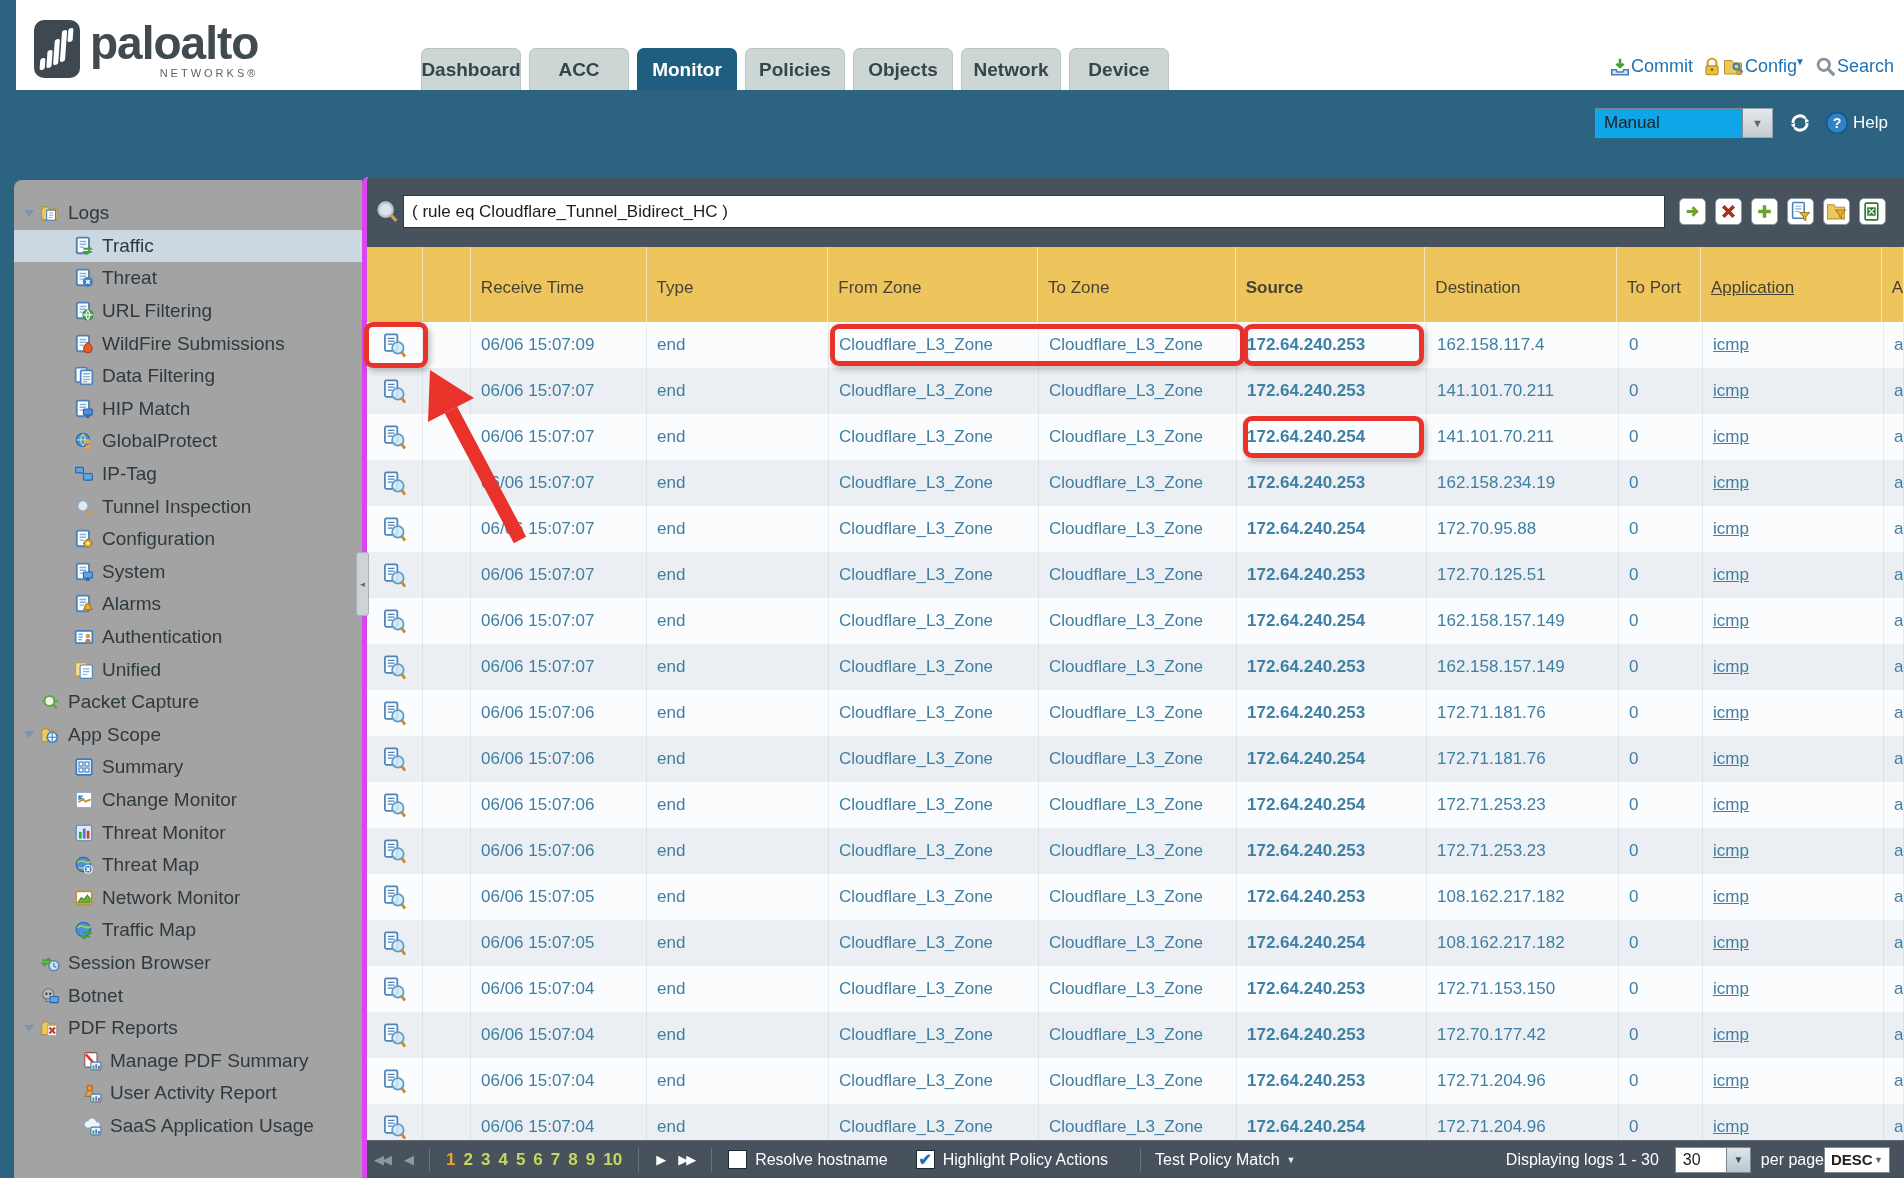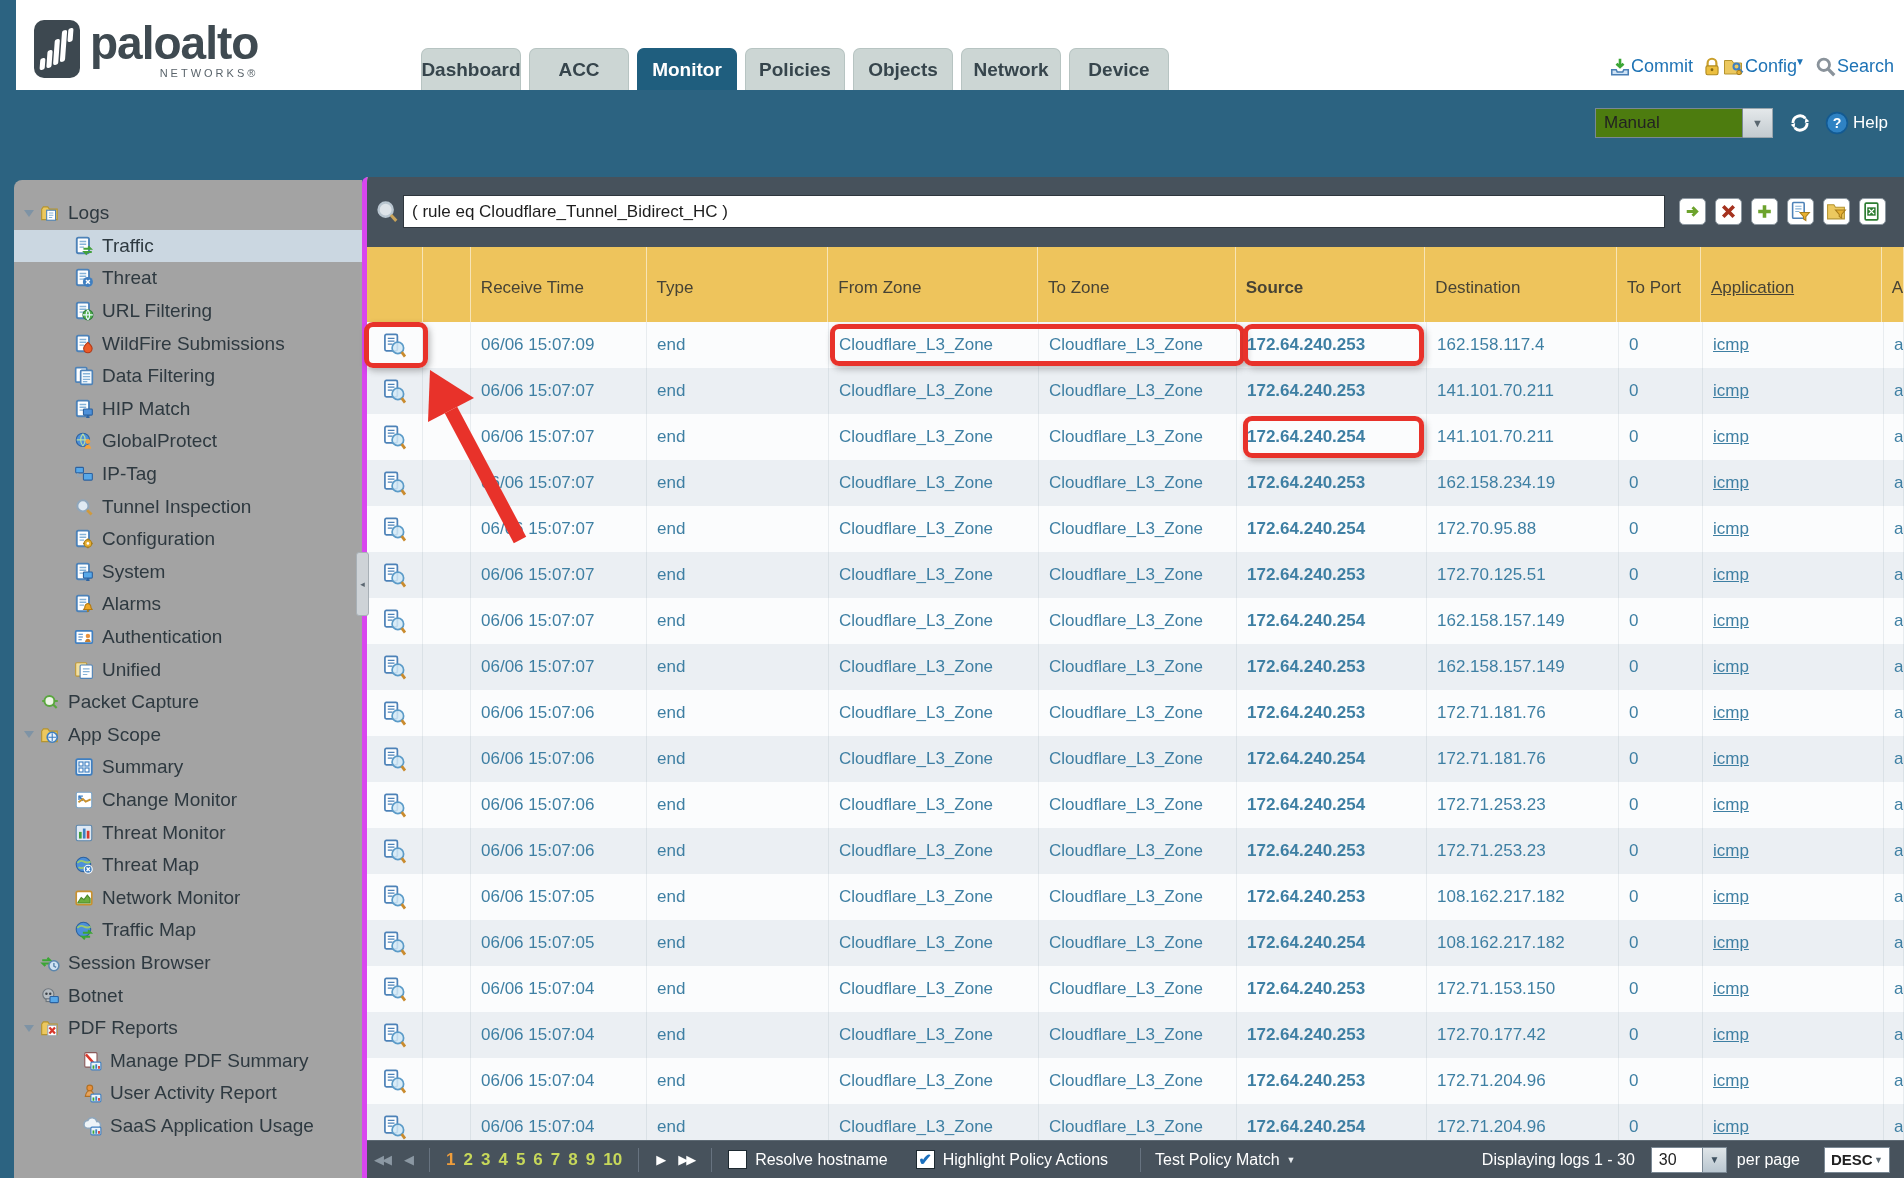--- a/index.html
+++ b/index.html
@@ -34,21 +34,21 @@
   }
   .tab.active { background:#1f5e7e; border-color:#1f5e7e; color:#fff; }
 
   .toplinks { position:absolute; right:26px; top:56px; height:32px; display:flex; align-items:flex-start; color:#1e73b5; font-size:18px; }
   .toplinks .ic { width:22px; height:22px; display:inline-flex; }
   .toplinks .lbl { margin-right:8px; }
   .caret-blue { font-size:10px; color:#1e73b5; margin-left:-2px; margin-right:10px; }
 
   
   .manual-row { position:absolute; left:1595px; top:108px; display:flex; align-items:center; }
-  .manual-box { width:148px; height:30px; background:#4d7c0f; border:1px solid #7a8894; font-size:17px; color:#222; display:flex; align-items:center; padding-left:8px; }
+  .manual-box { width:148px; height:30px; background:#0ea5e9; border:1px solid #7a8894; font-size:17px; color:#222; display:flex; align-items:center; padding-left:8px; }
   .manual-arrow { width:30px; height:30px; background:linear-gradient(#e4e8ea,#c3cbd0); border:1px solid #99a5ad; border-left:none; display:flex; align-items:center; justify-content:center; font-size:11px; color:#5a6770; }
   .refresh-btn { width:26px; height:26px; margin-left:14px; display:inline-flex; }
   .help-wrap { display:flex; align-items:center; margin-left:12px; color:#fff; font-size:17px; gap:4px; }
   .help-ic { width:24px; height:24px; display:inline-flex; }
 
   
   .sidebar { position:absolute; left:14px; top:180px; width:348px; bottom:0; background:#a3a3a3; border-top-left-radius:8px; overflow:hidden; }
   #tree { padding-top:17px; }
   .titem { height:32.6px; display:flex; align-items:center; font-size:19px; color:#2e3940; cursor:default; white-space:nowrap; }
   .titem.sel { background:#cbd7e1; }
@@ -91,21 +91,21 @@
   .pages span.cur { color:#ef9d3b; }
   .cb { width:19px; height:19px; background:#fff; border:1px solid #1d2930; display:flex; align-items:center; justify-content:center; font-size:16px; font-weight:bold; color:#1a6fbd; margin:0 8px 0 6px; }
   .flabel { margin-right:22px; }
   .tpm { display:flex; align-items:center; gap:7px; margin-left:4px; }
   .tpm .sm-caret { font-size:9px; color:#e8ecef; }
   .fright { margin-left:auto; display:flex; align-items:center; padding-right:14px; }
   .displaying { margin-right:16px; }
   .sel30 { display:flex; align-items:center; }
   .sel30 .box { width:52px; height:26px; background:#fff; color:#222; font-size:16px; display:flex; align-items:center; padding-left:7px; border:1px solid #7a8894; }
   .sel30 .arr { width:24px; height:26px; background:linear-gradient(#dfe5e8,#b9c6d0); border:1px solid #7a8894; border-left:none; display:flex; align-items:center; justify-content:center; font-size:10px; color:#3f5261; }
-  .perpage { margin:0 24px 0 10px; }
+  .perpage { margin:0 0 0 10px; }
   .descbox { width:66px; height:26px; background:#fff; border:1px solid #7a8894; color:#222; font-size:15px; font-weight:bold; display:flex; align-items:center; justify-content:space-between; padding:0 6px; }
   .descbox .sm-caret { font-size:9px; color:#5a6770; }
 
   
   .ann { position:absolute; border:5px solid #e8322a; border-radius:9px; box-shadow:2px 3px 6px rgba(60,60,60,0.35); z-index:20; pointer-events:none; }
   .ann-icon  { left:364px; top:322px; width:64px;  height:46px; }
   .ann-zones { left:830px; top:324px; width:415px; height:42px; }
   .ann-src1  { left:1243px; top:324px; width:181px; height:42px; }
   .ann-src3  { left:1243px; top:416px; width:181px; height:42px; }
   .ann-arrow { position:absolute; left:370px; top:355px; width:170px; height:200px; z-index:21; pointer-events:none; }

